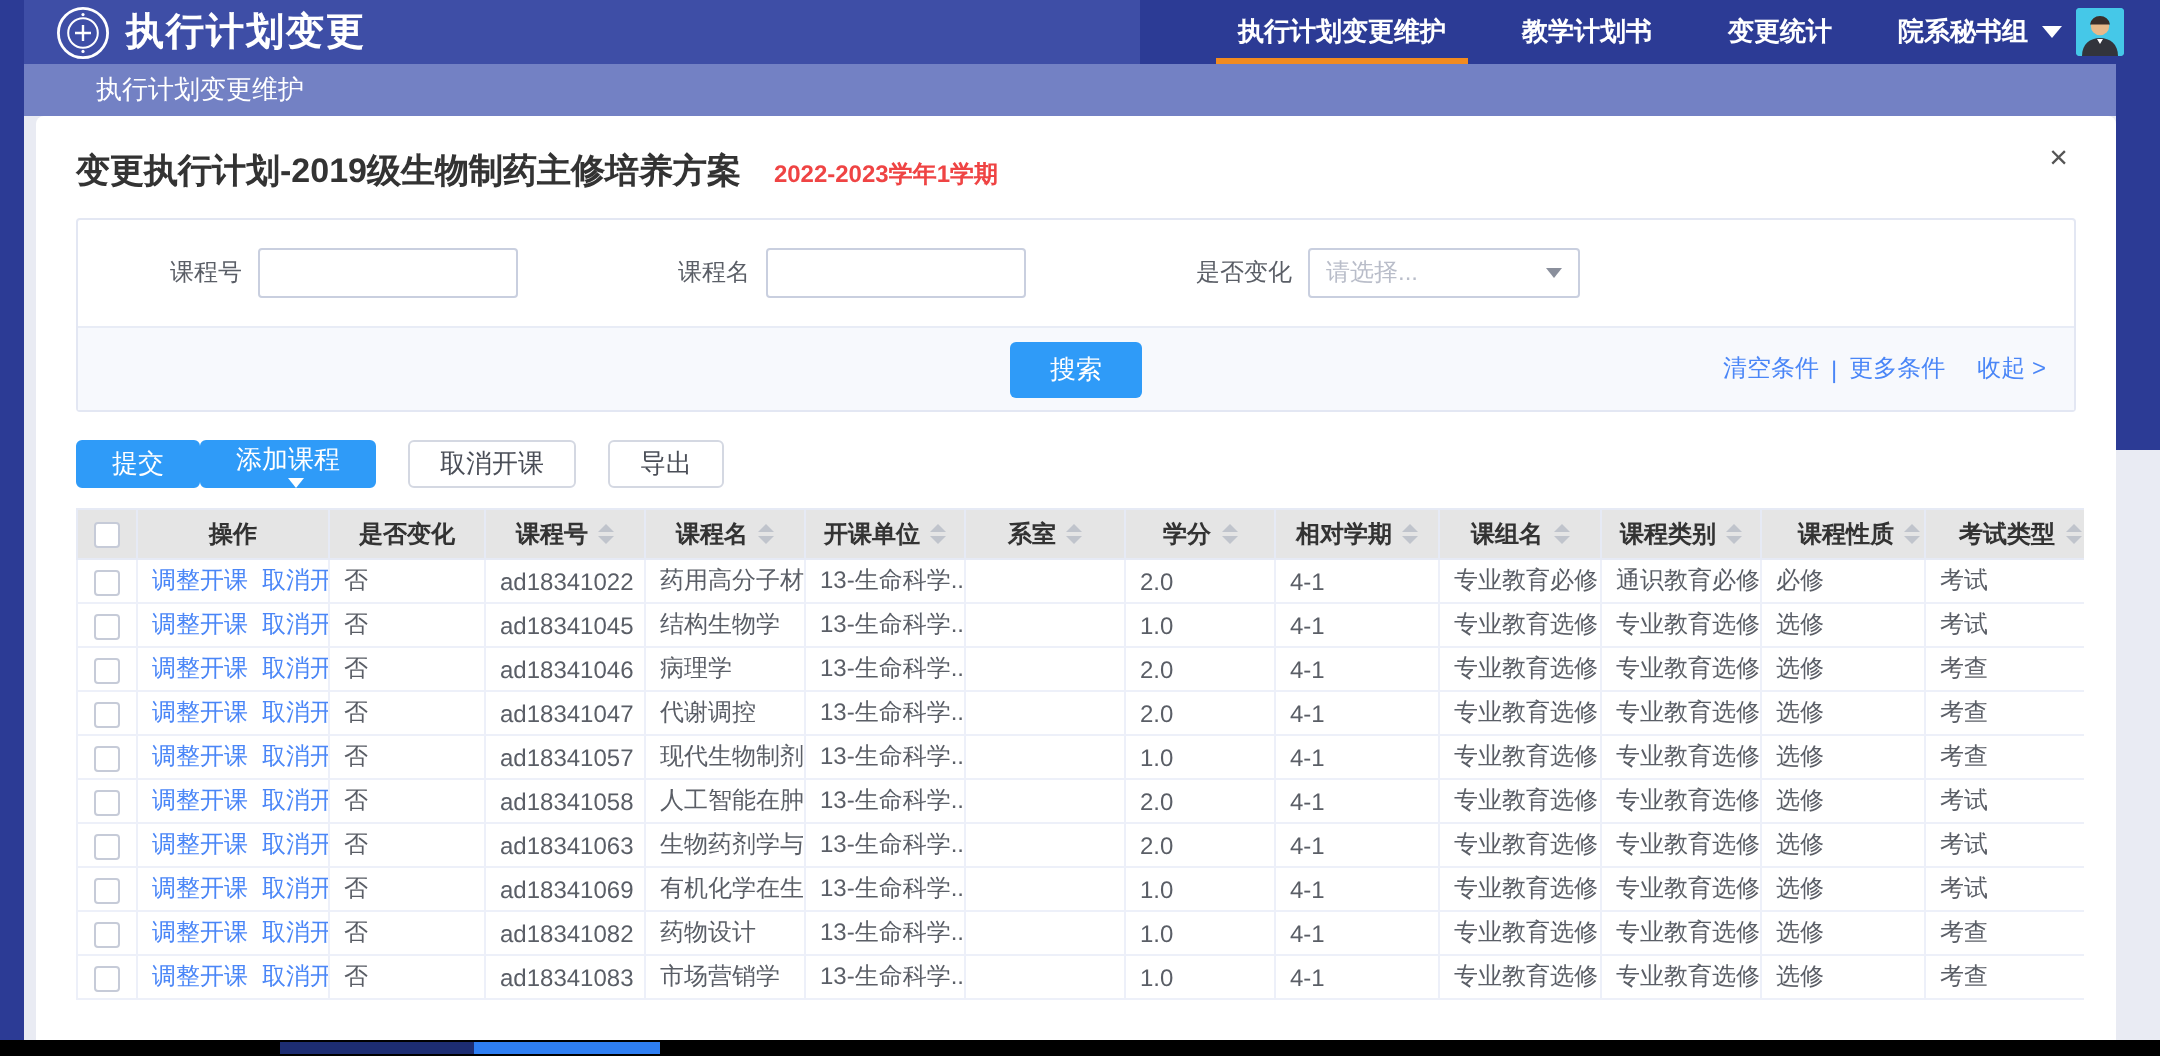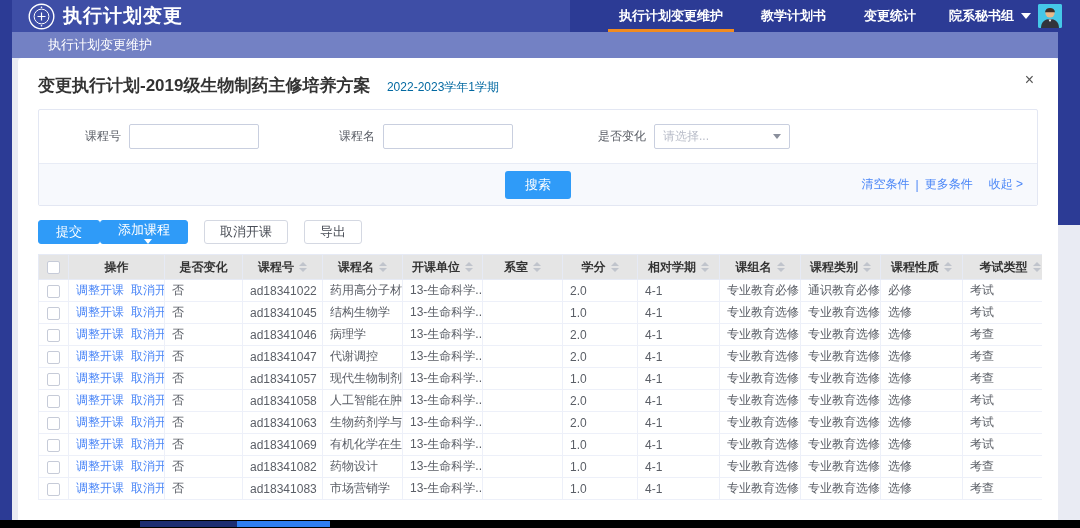--- a/index.html
+++ b/index.html
@@ -22,21 +22,21 @@
   .caret-white { width:0; height:0; border-left:5px solid transparent; border-right:5px solid transparent; border-top:6px solid #fff; display:inline-block; }
   .avatar { width:24px; height:24px; border-radius:2px; overflow:hidden; display:inline-block; background:#45c8e8; }
 
   
   .subbar { position:absolute; left:12px; top:32px; width:1046px; height:26px; background:#7381c4; color:#fff; font-size:13px; line-height:26px; padding-left:36px; }
 
   
   .modal { position:absolute; left:18px; top:58px; width:1040px; height:470px; background:#fff; border-radius:4px 4px 0 0; }
   .modal-head { position:relative; padding:16px 20px 0; }
   .modal-title { font-size:17px; font-weight:bold; color:#333; }
-  .modal-term { font-size:12px; color:#0369a1; font-weight:normal; margin-left:12px; }
+  .modal-term { font-size:12px; color:#ef4444; font-weight:bold; margin-left:12px; }
   .modal-close { position:absolute; right:24px; top:14px; font-size:16px; color:#555; cursor:pointer; line-height:1; }
 
   
   .filter-box { margin:12px 20px 0; border:1px solid #e3e7f3; border-radius:2px; }
   .filter-row { display:flex; align-items:center; padding:14px 0; }
   .f-group { display:flex; align-items:center; }
   .g1 { margin-left:46px; } .g2 { margin-left:80px; } .g3 { margin-left:85px; }
   .f-label { font-size:12px; color:#5a5e66; margin-right:8px; white-space:nowrap; }
   .f-input { width:130px; height:25px; border:1px solid #c9cfdf; border-radius:2px; outline:none; font-size:12px; padding:0 6px; }
   .f-select { width:136px; height:25px; border:1px solid #c9cfdf; border-radius:2px; display:flex; align-items:center; justify-content:space-between; padding:0 8px; font-size:12px; color:#b9bdc9; cursor:pointer; background:#fff; }
@@ -229,21 +229,21 @@
                     <i class="down"></i>
                   </span>
                 </span></th>
               <th class="col-category" style="width: 80px;"><span class="th-inner">
                   <span>课程类别</span>
                   <span class="sort">
                     <i class="up"></i>
                     <i class="down"></i>
                   </span>
                 </span></th>
-              <th class="col-nature" style="width: 82px;"><span class="th-inner">
+              <th class="col-nature" style="width: 82px; text-align: right;"><span class="th-inner">
                   <span>课程性质</span>
                   <span class="sort">
                     <i class="up"></i>
                     <i class="down"></i>
                   </span>
                 </span></th>
               <th class="col-exam_type" style="width: 95px;"><span class="th-inner">
                   <span>考试类型</span>
                   <span class="sort">
                     <i class="up"></i>

